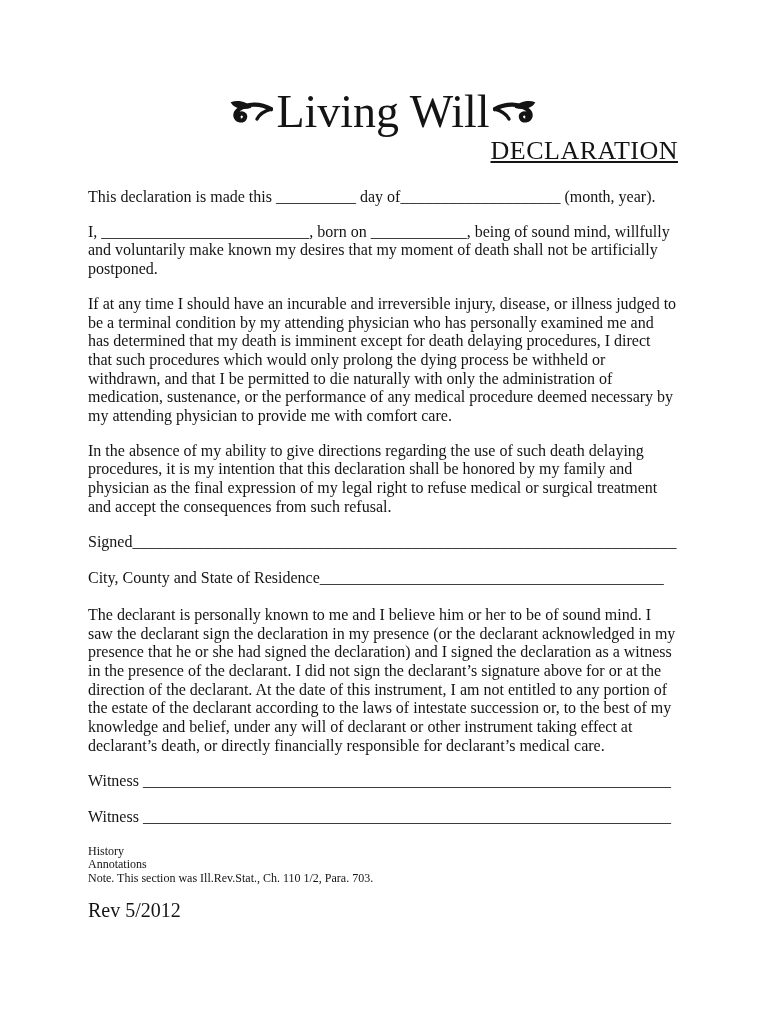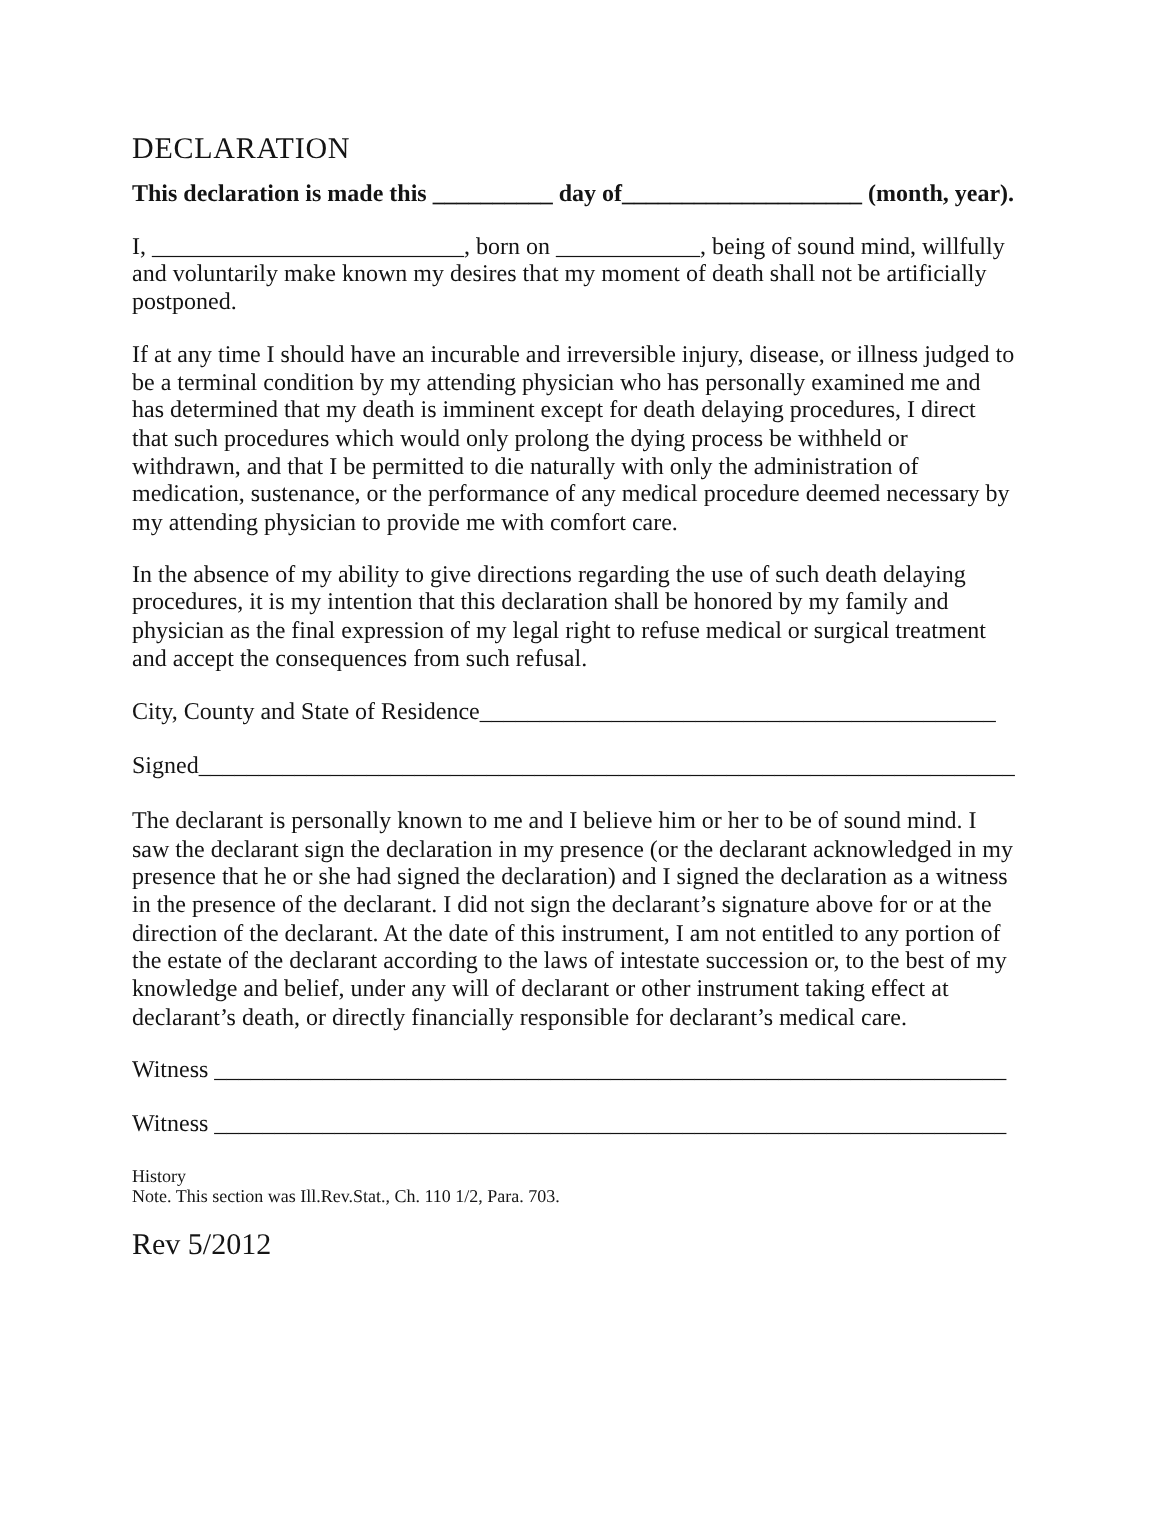--- a/index.html
+++ b/index.html
@@ -34,30 +34,31 @@
   }
   .orn {
     width: 47px;
     height: 24px;
     color: #141414;
     flex: 0 0 auto;
   }
   .orn.flip { transform: scaleX(-1); }
   .subtitle {
     margin: 0;
-    text-align: left;
-    font-size: 20px;
+    text-align: right;
+    font-size: 26px;
     line-height: 26px;
     font-weight: 400;
     letter-spacing: 0.5px;
+    text-decoration: underline;
   }
   p.body-par {
     margin: 0 0 16px 0;
   }
-  p.first-par { margin-top: 9px; font-weight: bold; }
+  p.first-par { margin-top: 24px; }
   p.one-line {
     white-space: nowrap;
     overflow: hidden;
   }
   .rule-line {
     white-space: nowrap;
     overflow: hidden;
     margin: 0 0 18px 0;
   }
   .blank { letter-spacing: 0; }
@@ -74,53 +75,71 @@
     margin: 16px 0 0 0;
     font-size: 20px;
     line-height: 19px;
   }
 </style>
 </head>
 <body>
 
 <div class="page">
 
+  <h1 class="title-row">
+    <svg class="orn" viewBox="0 0 50 24" aria-hidden="true">
+      <g fill="none" stroke="currentColor" stroke-linecap="round">
+        <path d="M48 9 C36 2 22 3 14 9 C8 13 9 20 15 21 C20 21.5 22 16 18.5 14 C16 12.6 12.5 14.5 13.5 18" stroke-width="4.5"></path>
+        <path d="M48 9 C42 10.5 36 14 33 19.5" stroke-width="3.5"></path>
+      </g>
+      <path d="M27 7.5 C23 1 13 -1.5 5 1.5 C8 8 18 10.5 27 7.5 Z" fill="currentColor" stroke="none"></path>
+    </svg>
+    <span>Living Will</span>
+    <svg class="orn flip" viewBox="0 0 50 24" aria-hidden="true">
+      <g fill="none" stroke="currentColor" stroke-linecap="round">
+        <path d="M48 9 C36 2 22 3 14 9 C8 13 9 20 15 21 C20 21.5 22 16 18.5 14 C16 12.6 12.5 14.5 13.5 18" stroke-width="4.5"></path>
+        <path d="M48 9 C42 10.5 36 14 33 19.5" stroke-width="3.5"></path>
+      </g>
+      <path d="M27 7.5 C23 1 13 -1.5 5 1.5 C8 8 18 10.5 27 7.5 Z" fill="currentColor" stroke="none"></path>
+    </svg>
+  </h1>
 
   <p class="subtitle">DECLARATION</p>
 
   <p class="body-par first-par one-line">
     <span>This declaration is made this </span><span class="blank">__________</span><span> day of</span><span class="blank">____________________</span><span> (month, year).</span>
   </p>
 
   <p class="body-par">
     <span>I, </span><span class="blank">__________________________</span><span>, born on </span><span class="blank">____________</span><span>, being of sound mind, willfully and voluntarily make known my desires that my moment of death shall not be artificially postponed.</span>
   </p>
 
   <p class="body-par">If at any time I should have an incurable and irreversible injury, disease, or illness judged to be a terminal condition by my attending physician who has personally examined me and has determined that my death is imminent except for death delaying procedures, I direct that such procedures which would only prolong the dying process be withheld or withdrawn, and that I be permitted to die naturally with only the administration of medication, sustenance, or the performance of any medical procedure deemed necessary by my attending physician to provide me with comfort care.</p>
 
   <p class="body-par">In the absence of my ability to give directions regarding the use of such death delaying procedures, it is my intention that this declaration shall be honored by my family and physician as the final expression of my legal right to refuse medical or surgical treatment and accept the consequences from such refusal.</p>
 
+  <p class="rule-line mt-sign">
+    <span>Signed</span><span class="blank">____________________________________________________________________</span>
+  </p>
+
   <p class="rule-line">
     <span>City, County and State of Residence</span><span class="blank">___________________________________________</span>
-  </p>
-
-  <p class="rule-line mt-sign">
-    <span>Signed</span><span class="blank">____________________________________________________________________</span>
   </p>
 
   <p class="body-par">The declarant is personally known to me and I believe him or her to be of sound mind. I saw the declarant sign the declaration in my presence (or the declarant acknowledged in my presence that he or she had signed the declaration) and I signed the declaration as a witness in the presence of the declarant. I did not sign the declarant’s signature above for or at the direction of the declarant. At the date of this instrument, I am not entitled to any portion of the estate of the declarant according to the laws of intestate succession or, to the best of my knowledge and belief, under any will of declarant or other instrument taking effect at declarant’s death, or directly financially responsible for declarant’s medical care.</p>
 
   <p class="rule-line mt-witness1">
     <span>Witness </span><span class="blank">__________________________________________________________________</span>
   </p>
 
   <p class="rule-line mt-witness2">
     <span>Witness </span><span class="blank">__________________________________________________________________</span>
   </p>
 
   <div class="footer-block">
     <p>History</p>
+    <p>Annotations</p>
     <p>Note. This section was Ill.Rev.Stat., Ch. 110 1/2, Para. 703.</p>
   </div>
 
   <p class="revision">Rev 5/2012</p>
 
 </div>
 
 </body></html>

